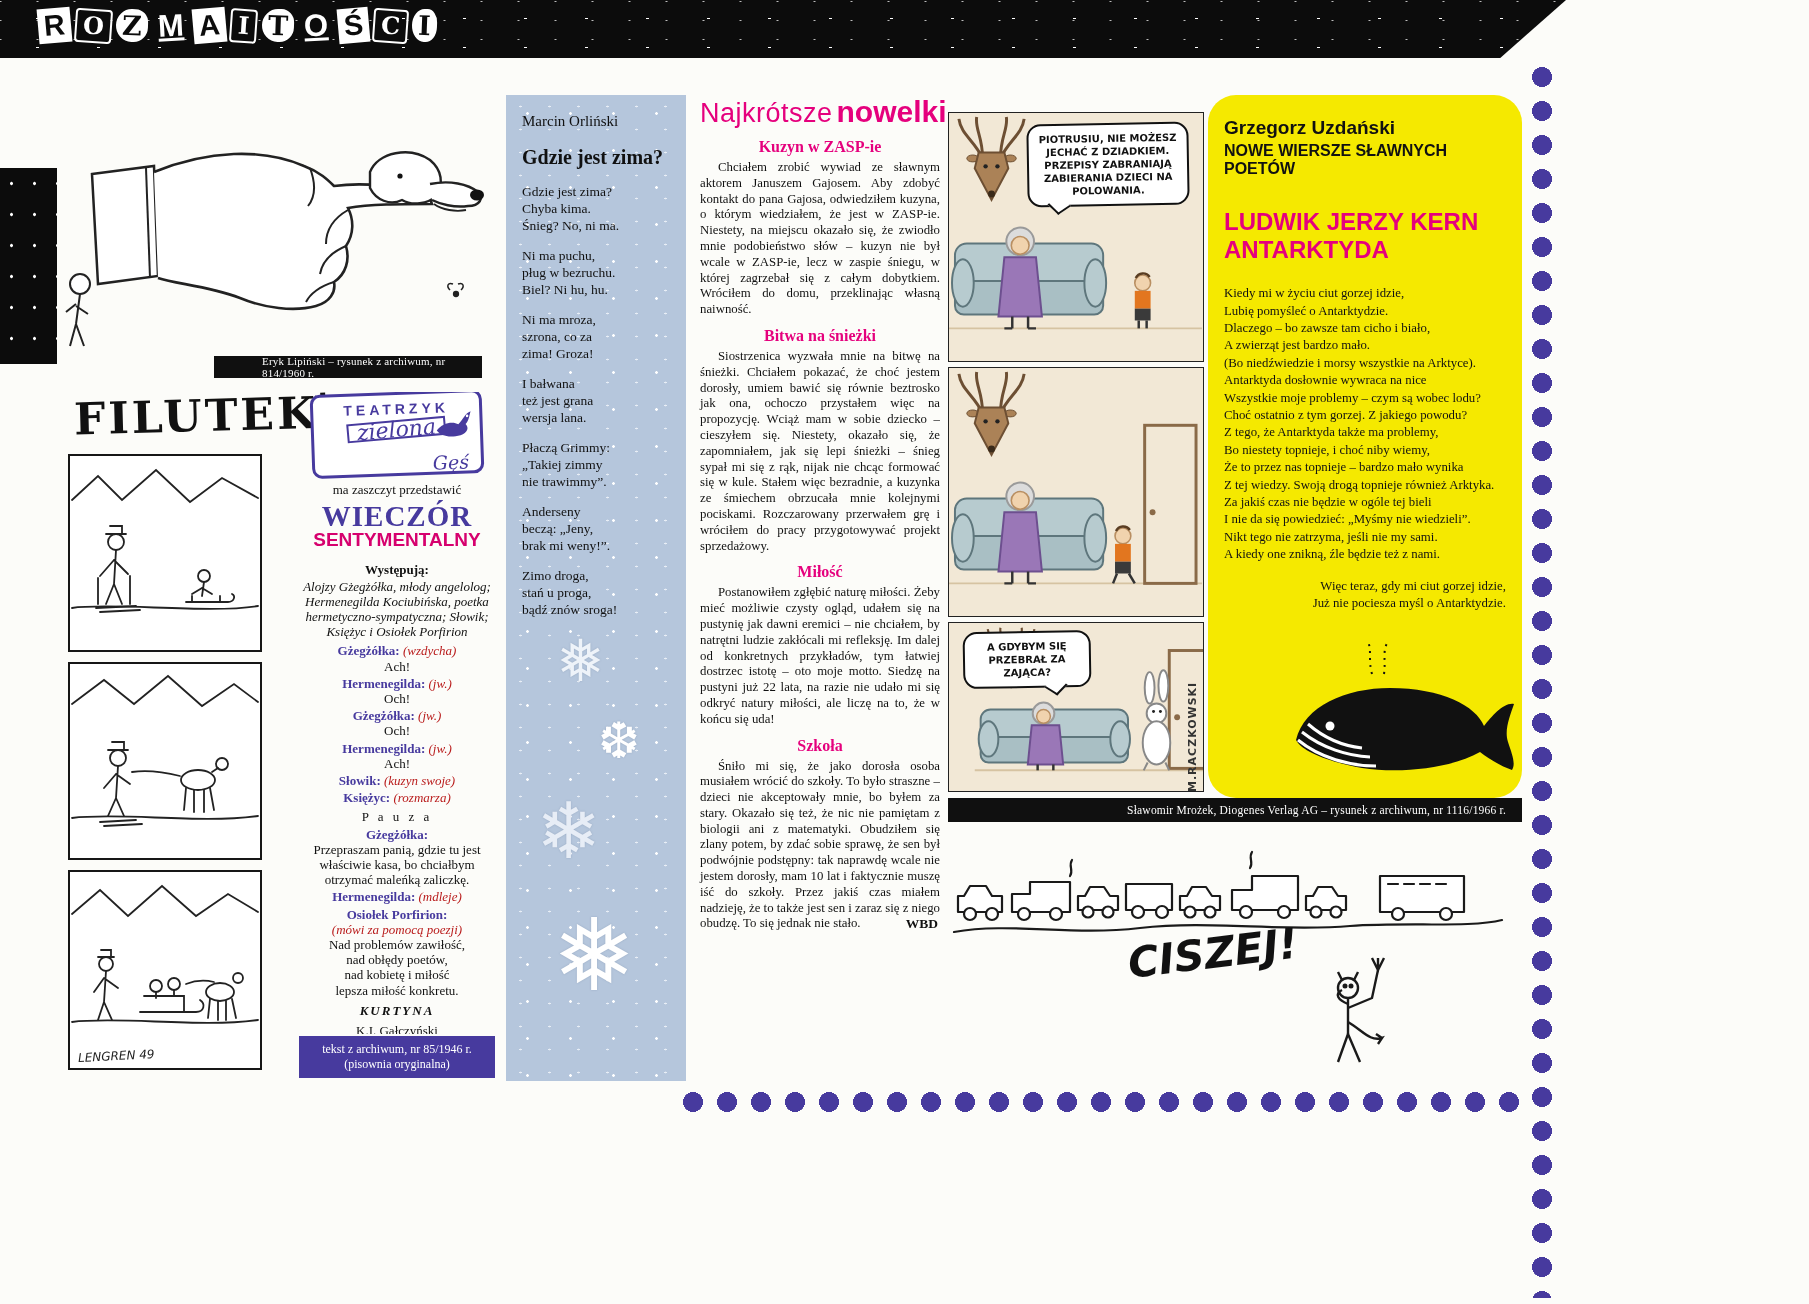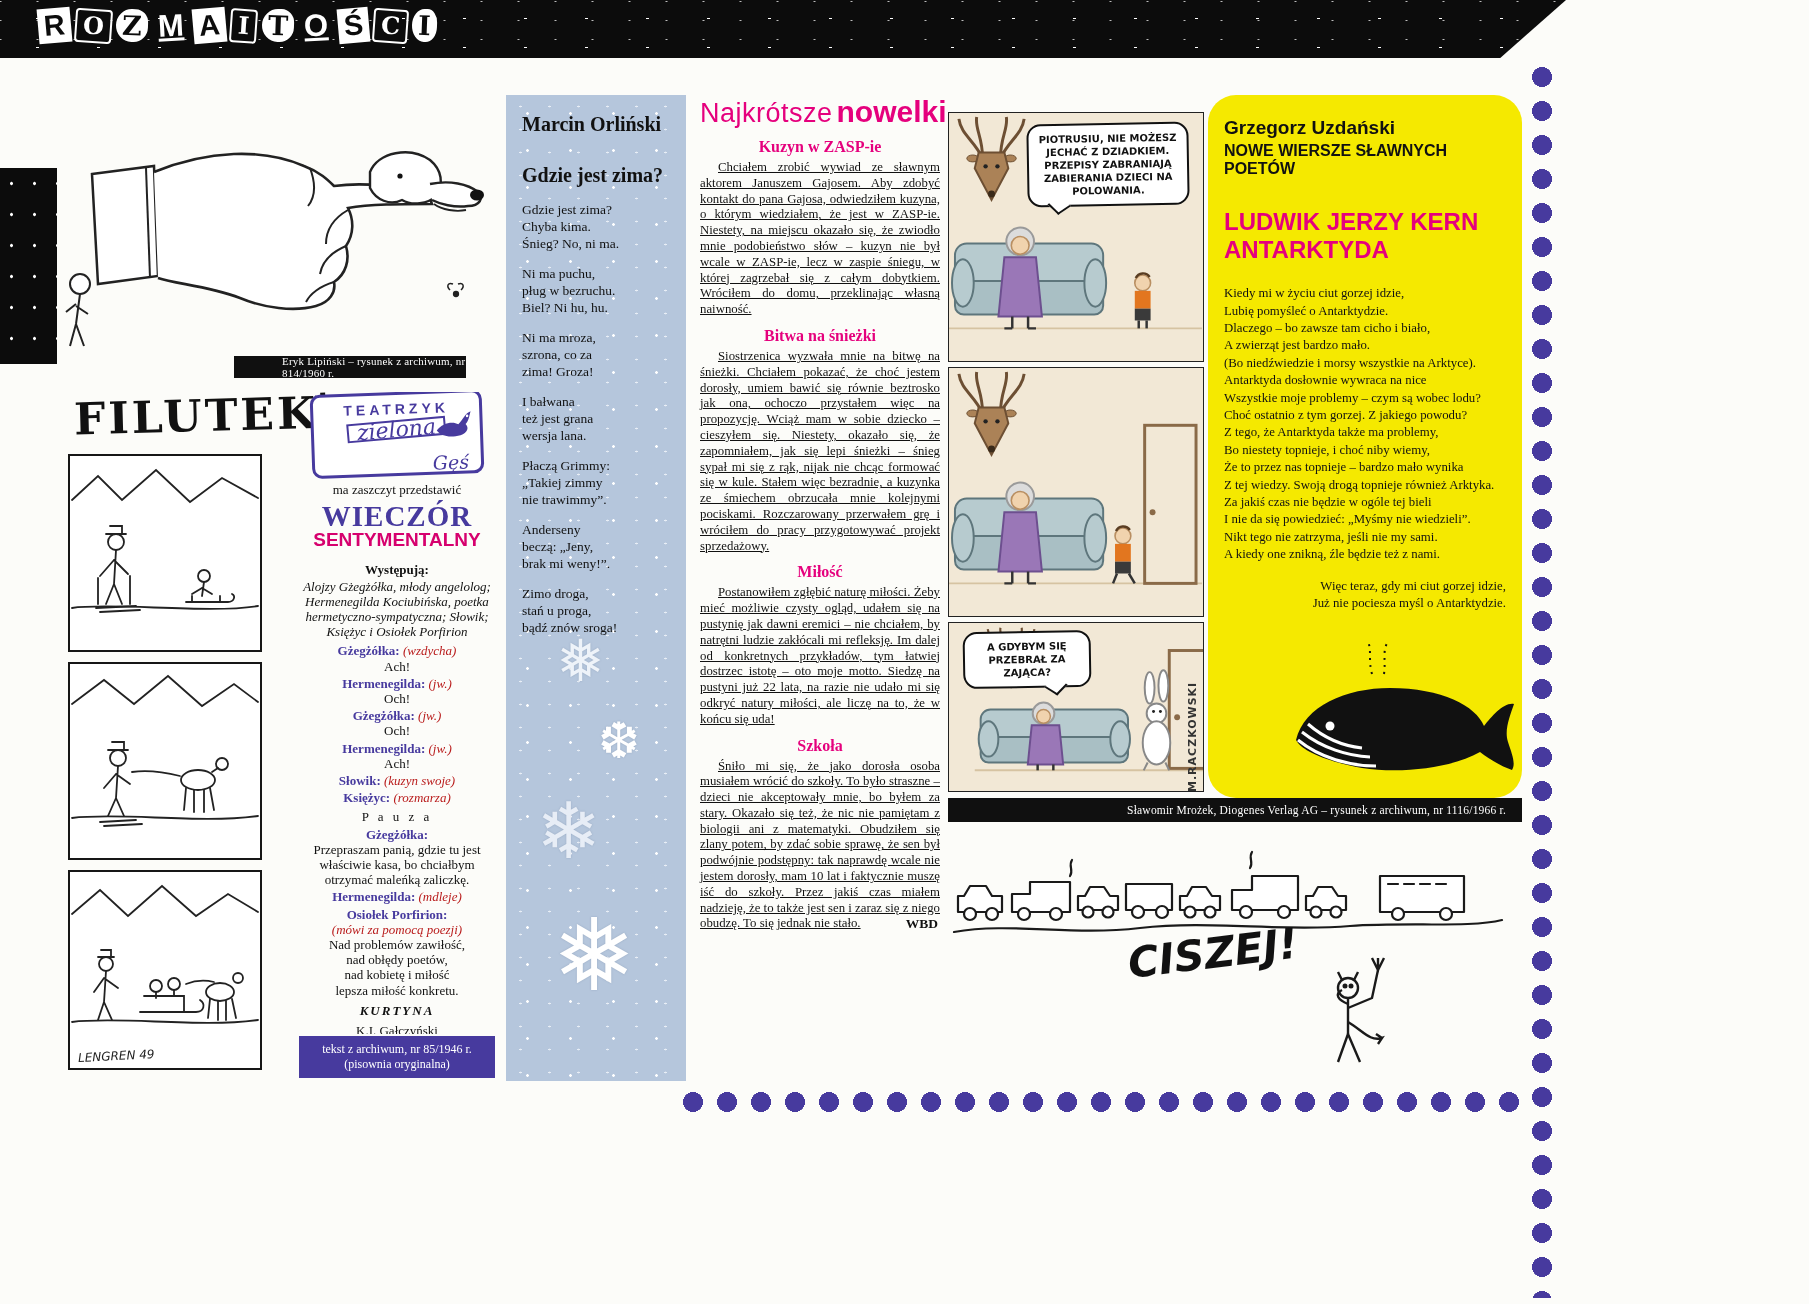--- a/index.html
+++ b/index.html
@@ -68,33 +68,33 @@
   .t-author { font-weight:normal; margin-top:5px; }
   .theater-footer { position:absolute; left:299px; top:1036px; width:196px; height:42px; background:#473a9e;
     color:#fff; font-size:12px; line-height:15px; display:flex; align-items:center; justify-content:center;
     text-align:center; white-space:pre-line; }
 
   
   .winter { position:absolute; left:506px; top:95px; width:180px; height:986px; background-color:#b5c6dc;
     background-image: radial-gradient(#ffffff 1.2px, rgba(0,0,0,0) 1.7px),
                       radial-gradient(#e8eef6 1px, rgba(0,0,0,0) 1.4px);
     background-size: 43px 37px, 29px 23px; padding:18px 16px; }
-  .winter-author { font-weight:bold; font-size:20px; margin-bottom:28px; }
+  .winter-author { font-weight:normal; font-size:15px; margin-bottom:16px; }
   .winter-title { font-weight:bold; font-size:20px; margin-bottom:14px; }
   .stanza { font-size:13.5px; line-height:17px; margin-bottom:13px; white-space:pre-line; }
   .snowflake { position:absolute; font-family:"DejaVu Sans",sans-serif; line-height:1;
                text-shadow:0 0 2px rgba(90,110,140,.35); }
 
   
   .novellas { position:absolute; left:700px; top:95px; width:240px; }
   .nov-title { color:#e5007d; margin-bottom:8px; white-space:nowrap; }
   .nov-title .light { font-family:"Liberation Sans",sans-serif; font-weight:500; font-size:27px; letter-spacing:.5px; }
   .nov-title .heavy { font-family:"Liberation Sans",sans-serif; font-weight:800; font-size:30px; }
   .nov-head { color:#e5007d; font-weight:bold; font-size:16px; text-align:center; margin:9px 0 4px; }
-  .nov-body { font-size:12.8px; line-height:15.8px; text-align:justify; text-indent:18px;text-decoration:underline; }
+  .nov-body { font-size:12.8px; line-height:15.8px; text-align:justify; text-indent:18px; }
   .nov-byline { font-weight:bold; text-align:right; font-size:13.5px; margin-top:-15.8px; padding-right:2px; }
 
   
   .cpanel { position:absolute; left:948px; width:256px; border:1.5px solid #222; background:#f2e8d6; overflow:hidden; }
   .bubble { position:absolute; background:#fff; border:2px solid #111; border-radius:14px; padding:7px 8px;
     font-family:"DejaVu Sans",sans-serif; font-weight:bold; font-size:10px; line-height:1.3; text-align:center;
     transform:rotate(-1deg); z-index:2; }
   .bubble::after { content:""; position:absolute; width:13px; height:13px; background:#fff; }
   .tail-bl::after { left:22px; bottom:-8px; border-right:2px solid #111; border-bottom:2px solid #111; transform:rotate(45deg) skewX(-12deg); }
   .tail-br::after { right:26px; bottom:-8px; border-left:2px solid #111; border-bottom:2px solid #111; transform:rotate(-45deg) skewX(12deg); }
@@ -155,21 +155,21 @@
       <path d="M372,96 C392,92 410,96 420,104 C426,110 422,118 410,118 C396,120 382,116 374,112" fill="#fff" stroke="#222" stroke-width="2.4"></path>
       <ellipse cx="419" cy="107" rx="7" ry="5.5" fill="#111"></ellipse>
       <circle cx="342" cy="88" r="2.6" fill="#111"></circle>
       <path d="M376,116 C384,122 398,124 408,122" fill="none" stroke="#222" stroke-width="1.8"></path>
     </g>
     <g stroke="#222" fill="none" stroke-width="1.5" transform="translate(398,206)">
       <circle cx="0" cy="0" r="2.4" fill="#222"></circle>
         <path d="M-6,-4 C-10,-8 -8,-12 -3,-10 M5,-4 C9,-8 7,-12 2,-10"></path>
     </g>
   </svg>
-  <div class="capbar" style="left:234px; top:356px; width:232px; height:22px;padding-left:48px;">Eryk Lipiński – rysunek z archiwum, nr 814/1960 r.</div>
+  <div class="capbar" style="left:214px; top:356px; width:268px; height:22px;padding-left:48px;">Eryk Lipiński – rysunek z archiwum, nr 814/1960 r.</div>
 
   <div class="filutek-title">
     <span>FILUTEK</span><span class="filutek-star">✱</span>
   </div>
   <div class="fpanel" style="top:454px; height:198px;">
     <svg viewBox="0 0 190 192" width="190" height="192">
       <g fill="none" stroke="#222" stroke-width="1.8" stroke-linecap="round">
         <path d="M2,44 L28,20 L52,44 L86,14 L120,46 L152,22 L188,42"></path>
         <path d="M2,152 C40,146 140,158 188,150"></path>
         <circle cx="46" cy="86" r="8"></circle>

